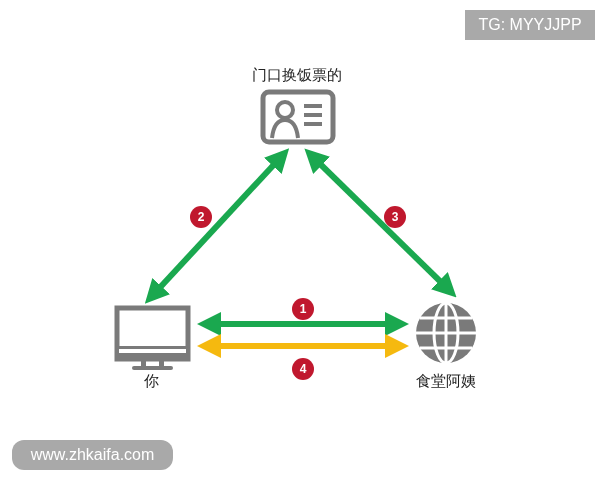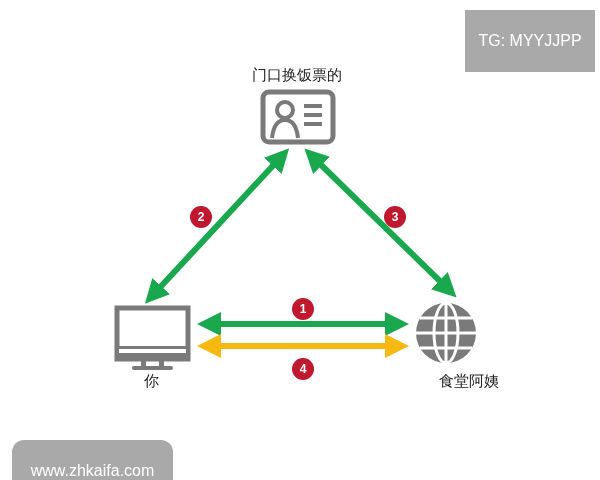--- a/index.html
+++ b/index.html
@@ -1,19 +1,19 @@
 <!DOCTYPE html>
 <html><head>
 <meta charset="utf-8">
 <style>
   html, body { margin:0; padding:0; }
   body { width:600px; height:480px; background:#ffffff; position:relative; overflow:hidden;
          font-family:"DejaVu Sans", sans-serif; }
   .wm { position:absolute; background:#a9a9a9; color:#ffffff; font-family:"Liberation Sans", sans-serif;
-        font-size:16px; line-height:30px; padding:16px 10px; }
+        font-size:16px; line-height:30px; padding:0 10px; }
   .wm-top { left:465px; top:10px; width:110px; height:30px; text-align:center; }
   .wm-bottom { left:12px; top:440px; width:141px; height:30px; text-align:center;border-radius:12px; }
   svg.diagram { position:absolute; left:0; top:0; }
   .label { position:absolute; font-size:15px; color:#222; white-space:nowrap; }
   .badge { position:absolute; width:22px; height:22px; border-radius:50%; background:#c0182e; color:#fff;
            font-size:12px; font-weight:bold; text-align:center; line-height:22px; font-family:"Liberation Sans", sans-serif; }
 </style>
 </head>
 <body>
 
@@ -58,18 +58,18 @@
   </g>
 
   <line x1="209" y1="324" x2="397" y2="324" stroke="#1aa84f" stroke-width="6" marker-start="url(#ag)" marker-end="url(#ag)"></line>
   <line x1="209" y1="346" x2="397" y2="346" stroke="#f5b90f" stroke-width="6" marker-start="url(#ay)" marker-end="url(#ay)"></line>
   <line x1="153" y1="295" x2="281" y2="157" stroke="#1aa84f" stroke-width="6" marker-start="url(#ag)" marker-end="url(#ag)"></line>
   <line x1="313" y1="157" x2="448" y2="289" stroke="#1aa84f" stroke-width="6" marker-start="url(#ag)" marker-end="url(#ag)"></line>
 </svg>
 
 <div class="label" style="left:252px; top:66px;text-align:right;">门口换饭票的</div>
 <div class="label" style="left:144px; top:372px;">你</div>
-<div class="label" style="left:439px; top:372px;font-family:Liberation Mono, monospace;">食堂阿姨</div>
+<div class="label" style="left:416px; top:372px;font-family:Liberation Mono, monospace;">食堂阿姨</div>
 
 <div class="badge" style="left:292px; top:298px;">1</div>
 <div class="badge" style="left:190px; top:206px;">2</div>
 <div class="badge" style="left:384px; top:206px;">3</div>
 <div class="badge" style="left:292px; top:358px;">4</div>
 
 </body></html>

